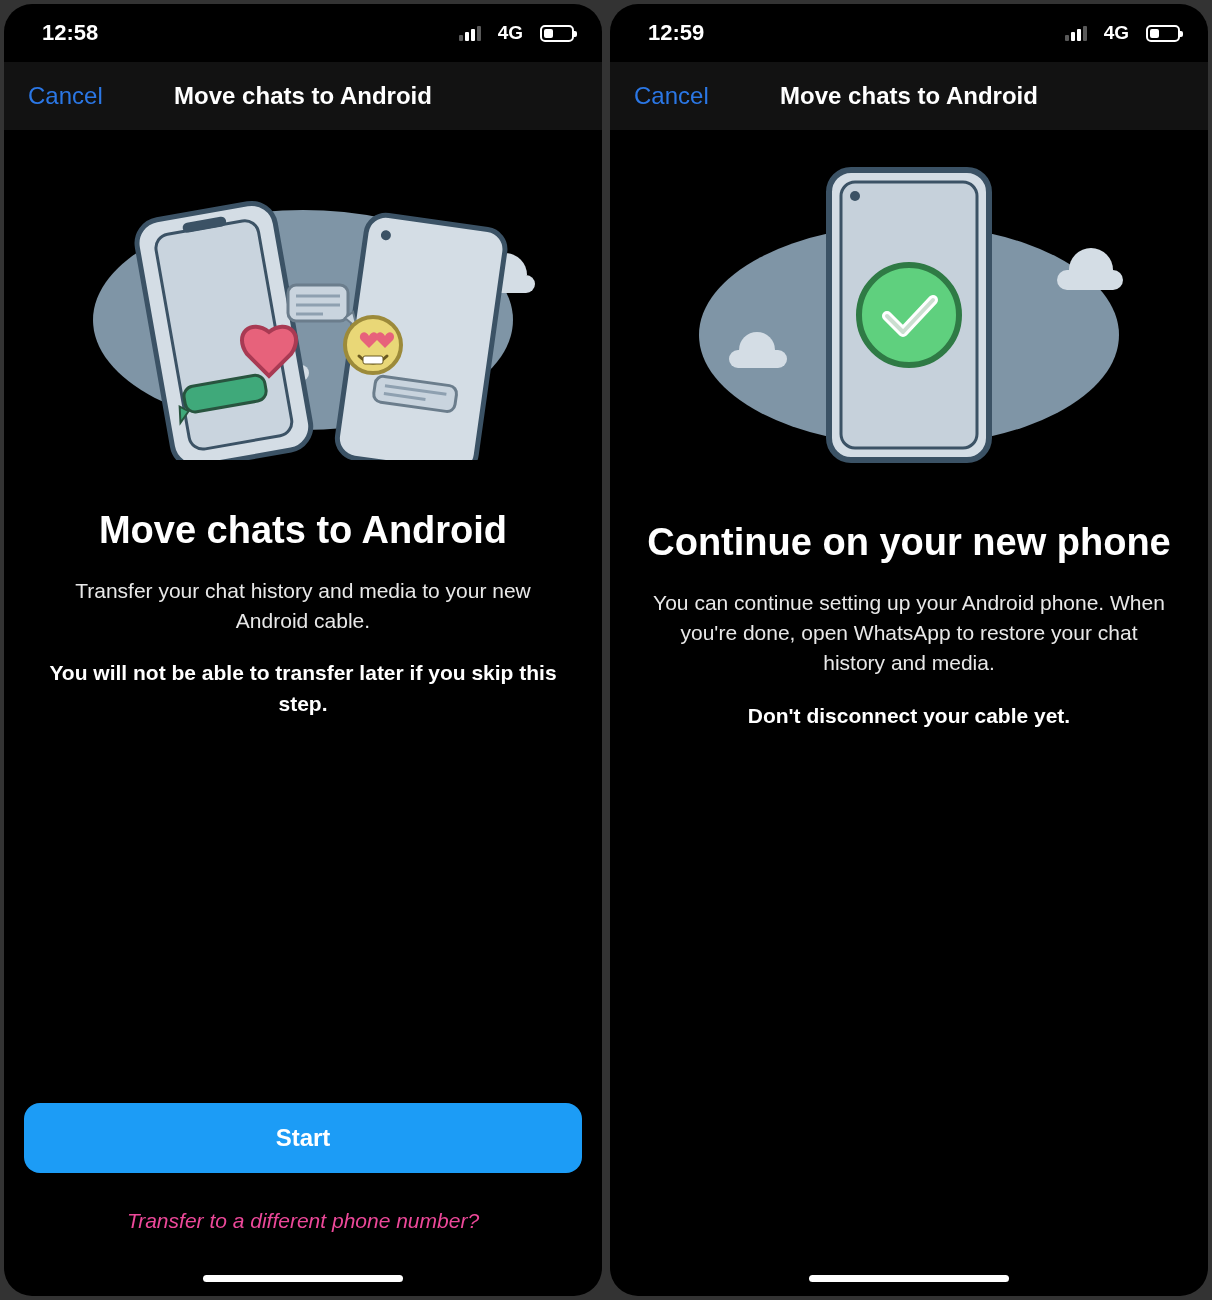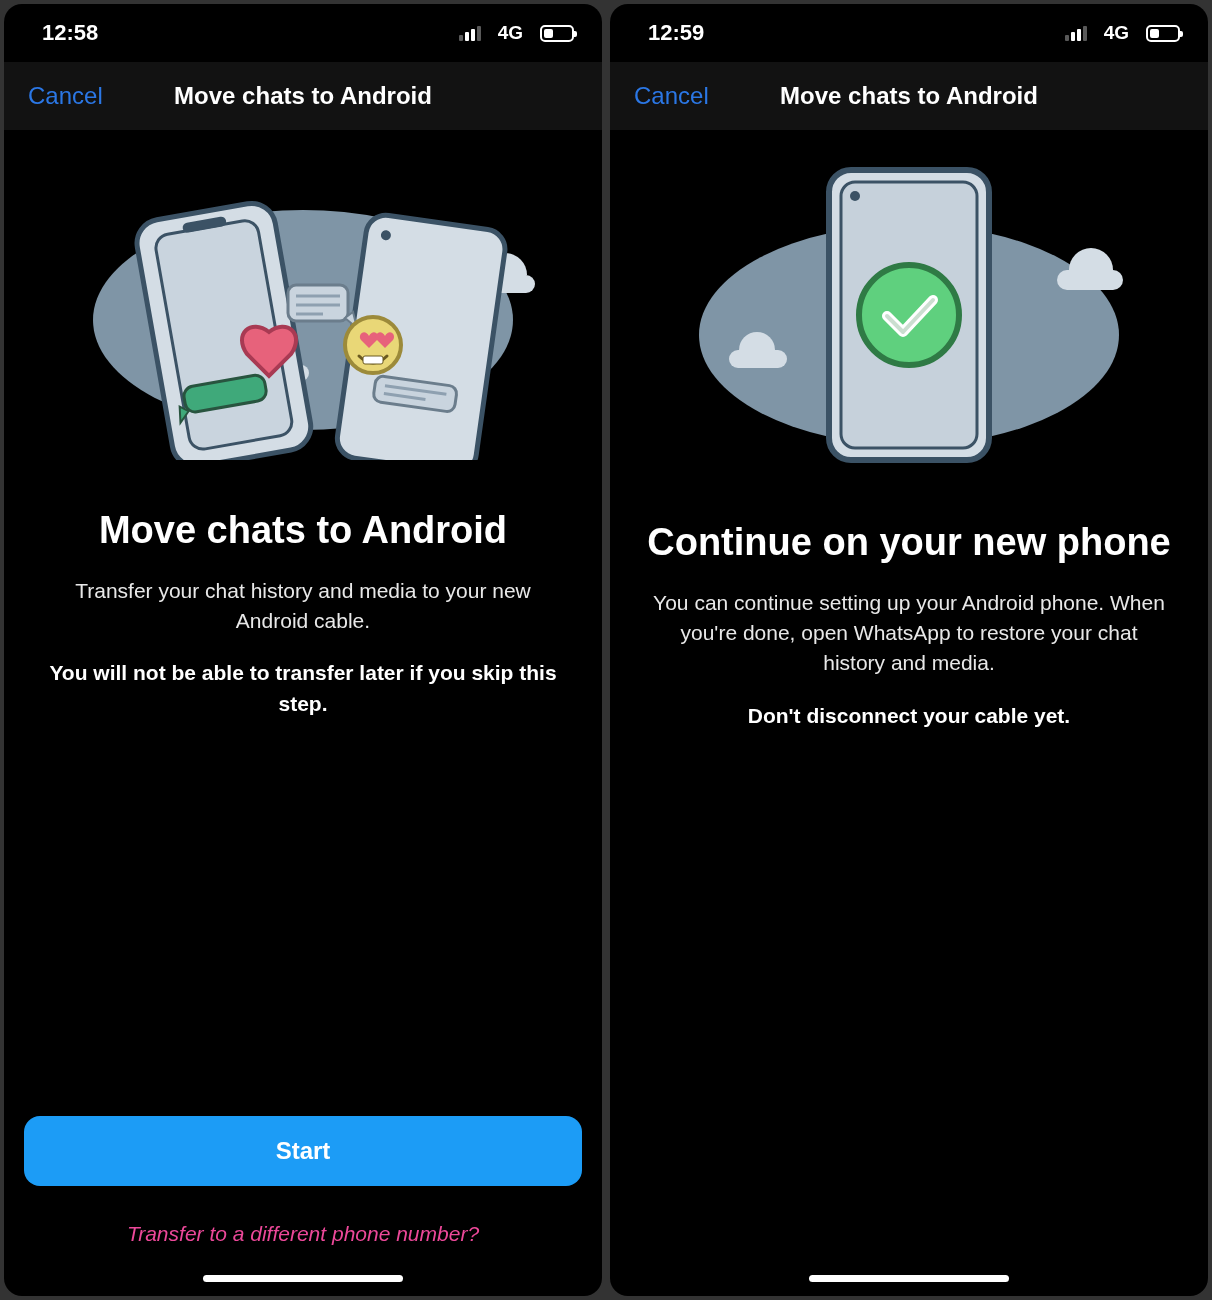--- a/index.html
+++ b/index.html
@@ -9,21 +9,21 @@
     display: flex;
     gap: 8px;
     padding: 4px;
     width: 1212px;
     height: 1300px;
   }
   .phone {
     width: 598px;
     height: 1292px;
     background: #000;
-    border-radius: 18px;
+    border-radius: 28px;
     display: flex;
     flex-direction: column;
     overflow: hidden;
     position: relative;
   }
   .status-bar {
     height: 58px;
     display: flex;
     align-items: center;
     justify-content: space-between;
@@ -58,21 +58,21 @@
   .cancel { color: #2b77e5; font-size: 24px; font-weight: 400; }
   .nav-title { position:absolute; left:50%; transform:translateX(-50%); color:#fff; font-size:24px; font-weight:600; }
 
   .content { flex:1; display:flex; flex-direction:column; align-items:center; padding: 0 30px; }
   .illus { width: 100%; height: 300px; margin-top: 30px; display:flex; justify-content:center; align-items:center; }
 
   h1.heading { color:#fff; font-size: 38px; font-weight: 700; text-align:center; margin-top: 48px; line-height:1.2; }
   .desc { color:#e8e8e8; font-size: 21px; text-align:center; margin-top: 22px; line-height:1.45; max-width: 520px; }
   .warn { color:#fff; font-size: 21px; font-weight: 700; text-align:center; margin-top: 22px; line-height:1.45; max-width: 520px; }
 
-  .bottom { width:100%; padding: 0 20px 50px 20px; }
+  .bottom { width:100%; padding: 0 20px 63px 20px; }
   .start-btn {
     width: 100%; height: 70px; background:#1c9cf6; color:#fff; border:none; border-radius: 16px;
     font-size: 24px; font-weight: 600; cursor:pointer;
   }
   .link { display:block; text-align:center; color:#ec4899; font-size:21px; margin-top: 36px; text-decoration:none;font-style:italic; }
 
   .home-indicator { position:absolute; bottom:14px; left:50%; transform:translateX(-50%); width:200px; height:7px; background:#fff; border-radius:4px; }
 
   .phone2 .heading { margin-top: 60px; }
 </style>

